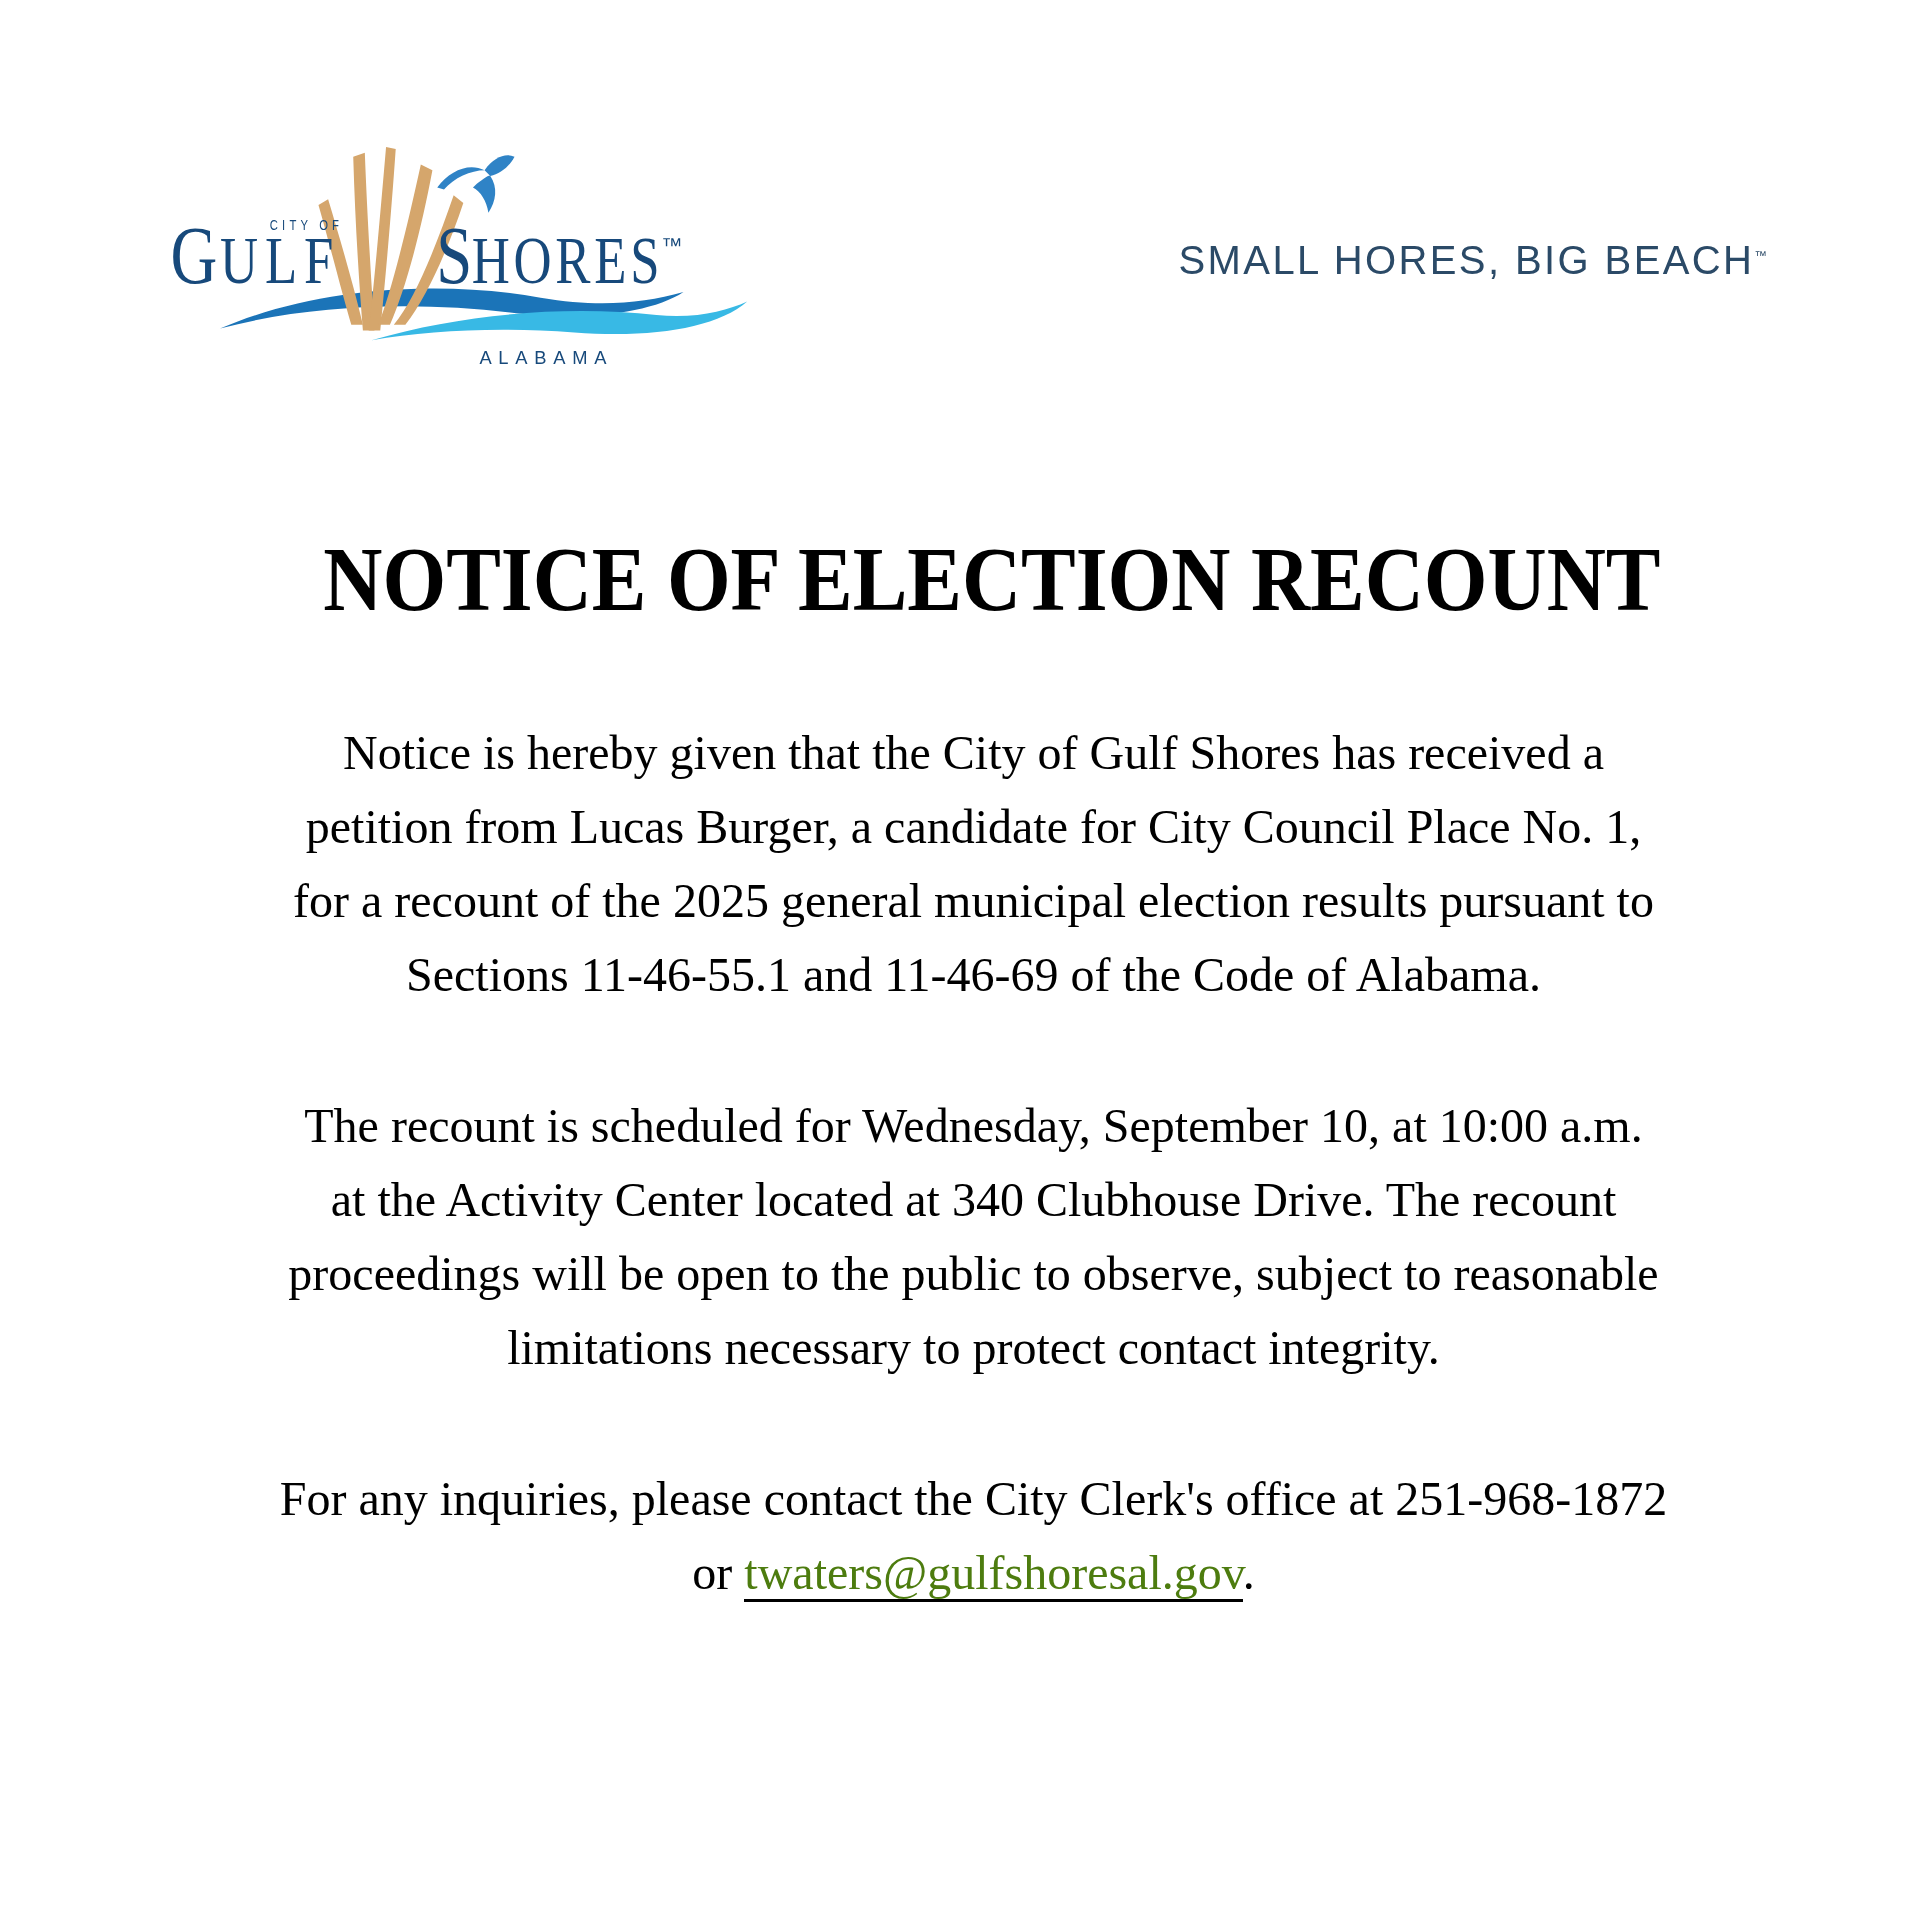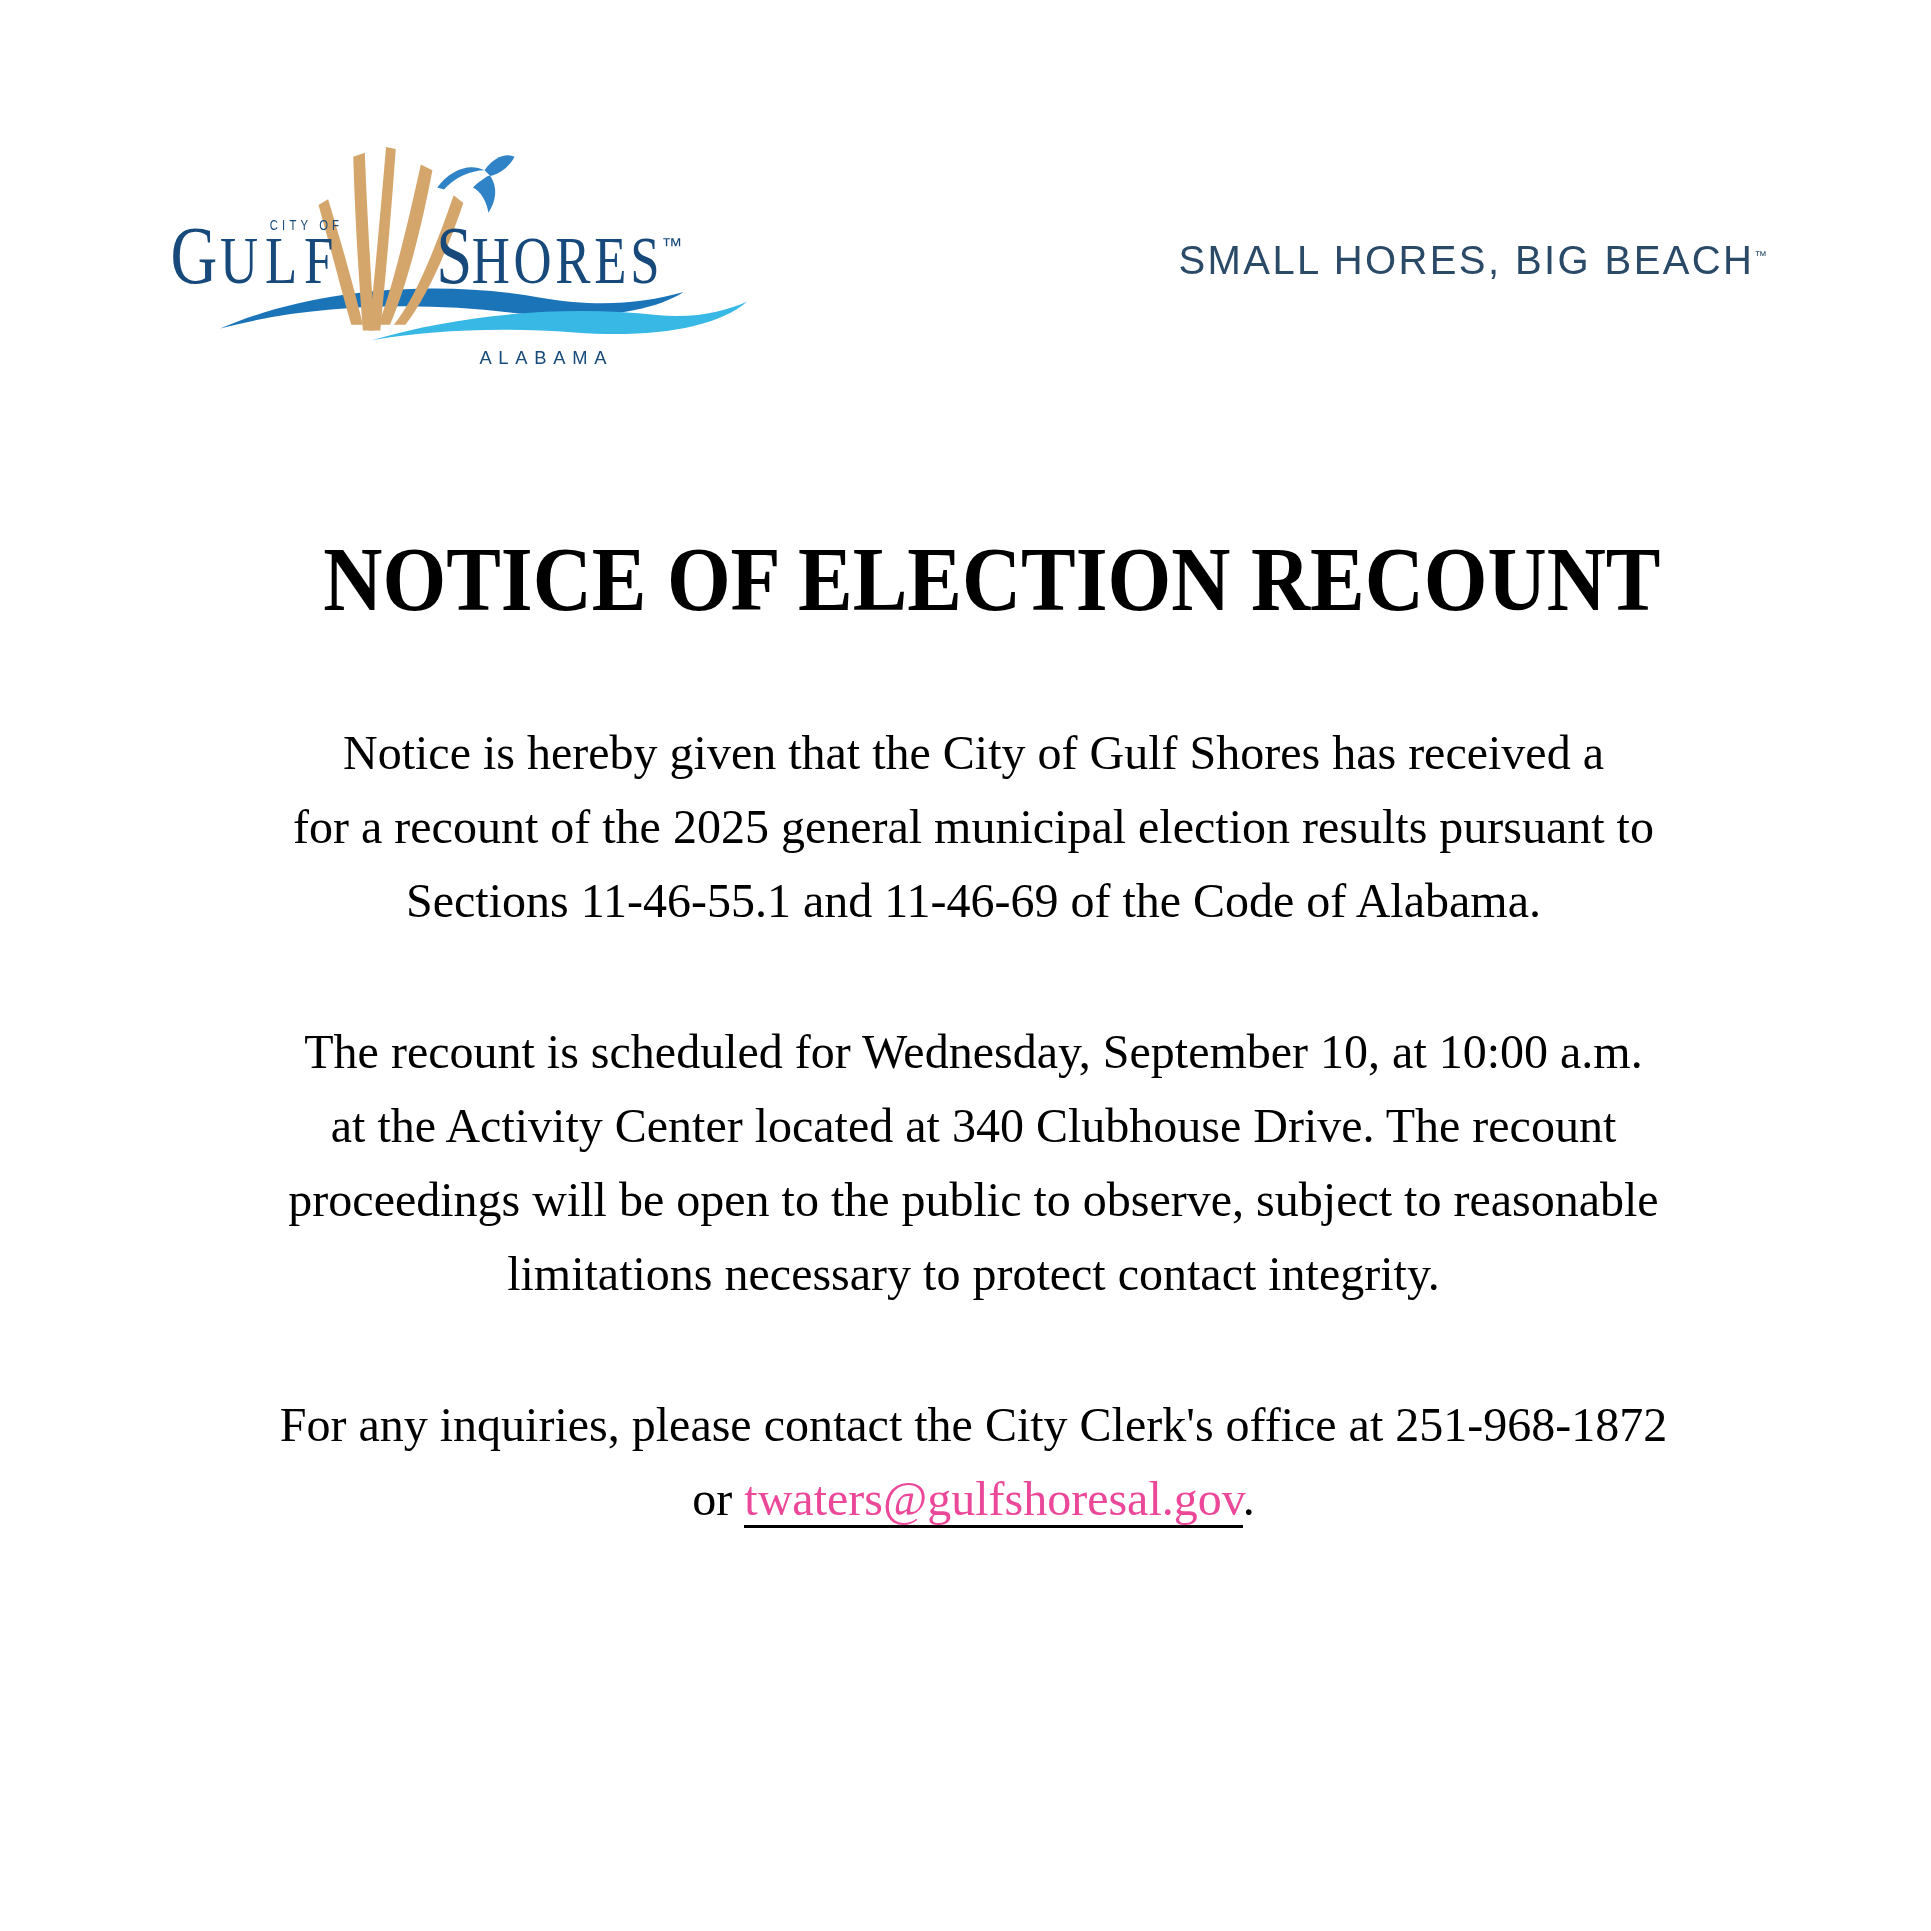--- a/index.html
+++ b/index.html
@@ -34,21 +34,21 @@
     position:absolute;top:716px;left:0;width:100%;
     text-align:center;
   }
   .body-text p{margin:0 0 77px 0;padding-left:16px;}
   .body-text .line{
     display:block;
     font-size:48px;line-height:74px;
     white-space:nowrap;
   }
   .email{
-    color:#ec4899;text-decoration:none;
+    color:#4d7c0f;text-decoration:none;
     border-bottom:3.9px solid #000;
   }
   
   .logo text{fill:#17497B;}
   .logo .serif{font-family:"Liberation Serif", serif;}
   .logo .sans{font-family:"Liberation Sans", sans-serif;}
 </style>
 </head>
 <body>
 
@@ -87,20 +87,21 @@
   </svg>
 
   <div class="tagline"><span>SMALL HORES, BIG BEACH</span><span class="tm">™</span></div>
 
   <h1 class="title"><span class="squeeze">NOTICE OF ELECTION RECOUNT</span></h1>
 
   <div class="body-text">
 
     <p>
       <span class="line">Notice is hereby given that the City of Gulf Shores has received a</span>
+      <span class="line">petition from Lucas Burger, a candidate for City Council Place No. 1,</span>
       <span class="line">for a recount of the 2025 general municipal election results pursuant to</span>
       <span class="line">Sections 11-46-55.1 and 11-46-69 of the Code of Alabama.</span>
     </p>
 
     <p>
       <span class="line">The recount is scheduled for Wednesday, September 10, at 10:00 a.m.</span>
       <span class="line">at the Activity Center located at 340 Clubhouse Drive. The recount</span>
       <span class="line">proceedings will be open to the public to observe, subject to reasonable</span>
       <span class="line">limitations necessary to protect contact integrity.</span>
     </p>

